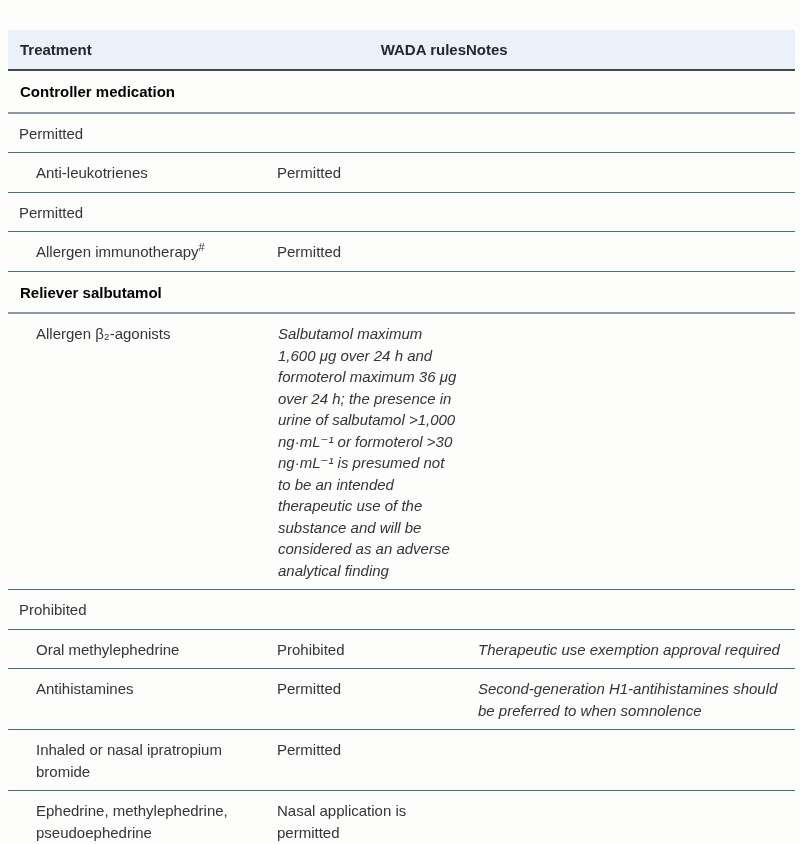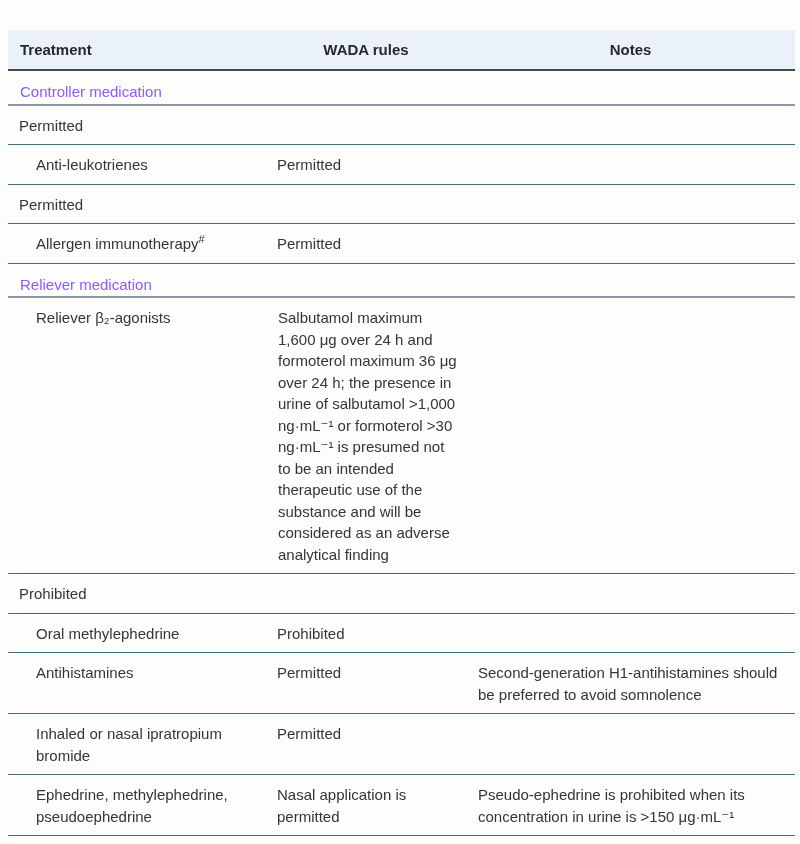--- a/index.html
+++ b/index.html
@@ -22,40 +22,40 @@
     display: grid;
     grid-template-columns: 258px 200px 1fr;
     align-items: center;
     background: #eaf1f9;
     height: 39px;
     border-bottom: 2px solid #43484f;
     font-weight: 700;
     color: #26272c;
   }
   .th-treatment { padding-left: 12px; }
-  .th-wada { text-align: center; }
-  .th-notes { text-align: center; }
+  .th-wada { text-align: right; }
+  .th-notes { }
 
   .row-section {
     border-bottom: 2px solid #8d9aa6;
-    padding: 10px 14px 1px 12px;
-    font-weight: 400;
-    color: #8b5cf6;
+    padding: 10px 14px 9px 12px;
+    font-weight: 700;
+    color: #000000;
   }
   .row-data {
     display: grid;
     grid-template-columns: 258px 200px 1fr;
     border-bottom: 1.5px solid #40707a;
     padding: 9px 0 8px;
   }
   .cell { vertical-align: top; }
   .cell-treatment { padding-left: 28px; padding-right: 16px; }
   .cell-wada { padding-left: 11px; padding-right: 10px; }
   .cell-notes { padding-left: 12px; padding-right: 6px; }
-  .note-p { margin: 0; }
+  .note-p { margin: 0; font-style: italic; }
   sup.marker {
     font-size: 11px;
     line-height: 0;
     vertical-align: super;
   }
 </style>
 </head>
 <body>
 
 <div class="table-wrap">
@@ -77,48 +77,50 @@
       </div>
       <div class="row-data">
         <div class="cell cell-wada">Permitted</div>
         <div class="cell cell-notes"></div>
       </div>
       <div class="row-data">
         <div class="cell cell-treatment"><span>Allergen immunotherapy</span><sup class="marker">#</sup></div>
         <div class="cell cell-wada">Permitted</div>
         <div class="cell cell-notes"></div>
       </div>
-      <div class="row-section">Reliever medication</div>
+      <div class="row-section">Reliever salbutamol</div>
       <div class="row-data">
-        <div class="cell cell-treatment"><span>Reliever β₂-agonists</span></div>
+        <div class="cell cell-treatment"><span>Allergen β₂-agonists</span></div>
         <div class="cell cell-notes">
           <p class="note-p">Salbutamol maximum 1,600 μg over 24 h and formoterol maximum 36 μg over 24 h; the presence in urine of salbutamol &gt;1,000 ng·mL⁻¹ or formoterol &gt;30 ng·mL⁻¹ is presumed not to be an intended therapeutic use of the substance and will be considered as an adverse analytical finding</p>
         </div>
       </div>
       <div class="row-data">
         <div class="cell cell-wada">Prohibited</div>
         <div class="cell cell-notes"></div>
       </div>
       <div class="row-data">
         <div class="cell cell-treatment"><span>Oral methylephedrine</span></div>
         <div class="cell cell-wada">Prohibited</div>
+        <div class="cell cell-notes">
+          <p class="note-p">Therapeutic use exemption approval required</p>
+        </div>
       </div>
       <div class="row-data">
         <div class="cell cell-treatment"><span>Antihistamines</span></div>
         <div class="cell cell-wada">Permitted</div>
         <div class="cell cell-notes">
-          <p class="note-p">Second-generation H1-antihistamines should be preferred to avoid somnolence</p>
+          <p class="note-p">Second-generation H1-antihistamines should be preferred to when somnolence</p>
         </div>
       </div>
       <div class="row-data">
         <div class="cell cell-treatment"><span>Inhaled or nasal ipratropium bromide</span></div>
         <div class="cell cell-wada">Permitted</div>
         <div class="cell cell-notes"></div>
       </div>
       <div class="row-data">
         <div class="cell cell-treatment"><span>Ephedrine, methylephedrine, pseudoephedrine</span></div>
         <div class="cell cell-wada">Nasal application is permitted</div>
         <div class="cell cell-notes">
-          <p class="note-p">Pseudo-ephedrine is prohibited when its concentration in urine is &gt;150 μg·mL⁻¹</p>
         </div>
       </div>
     </div>
 </div>
 
 </body></html>

